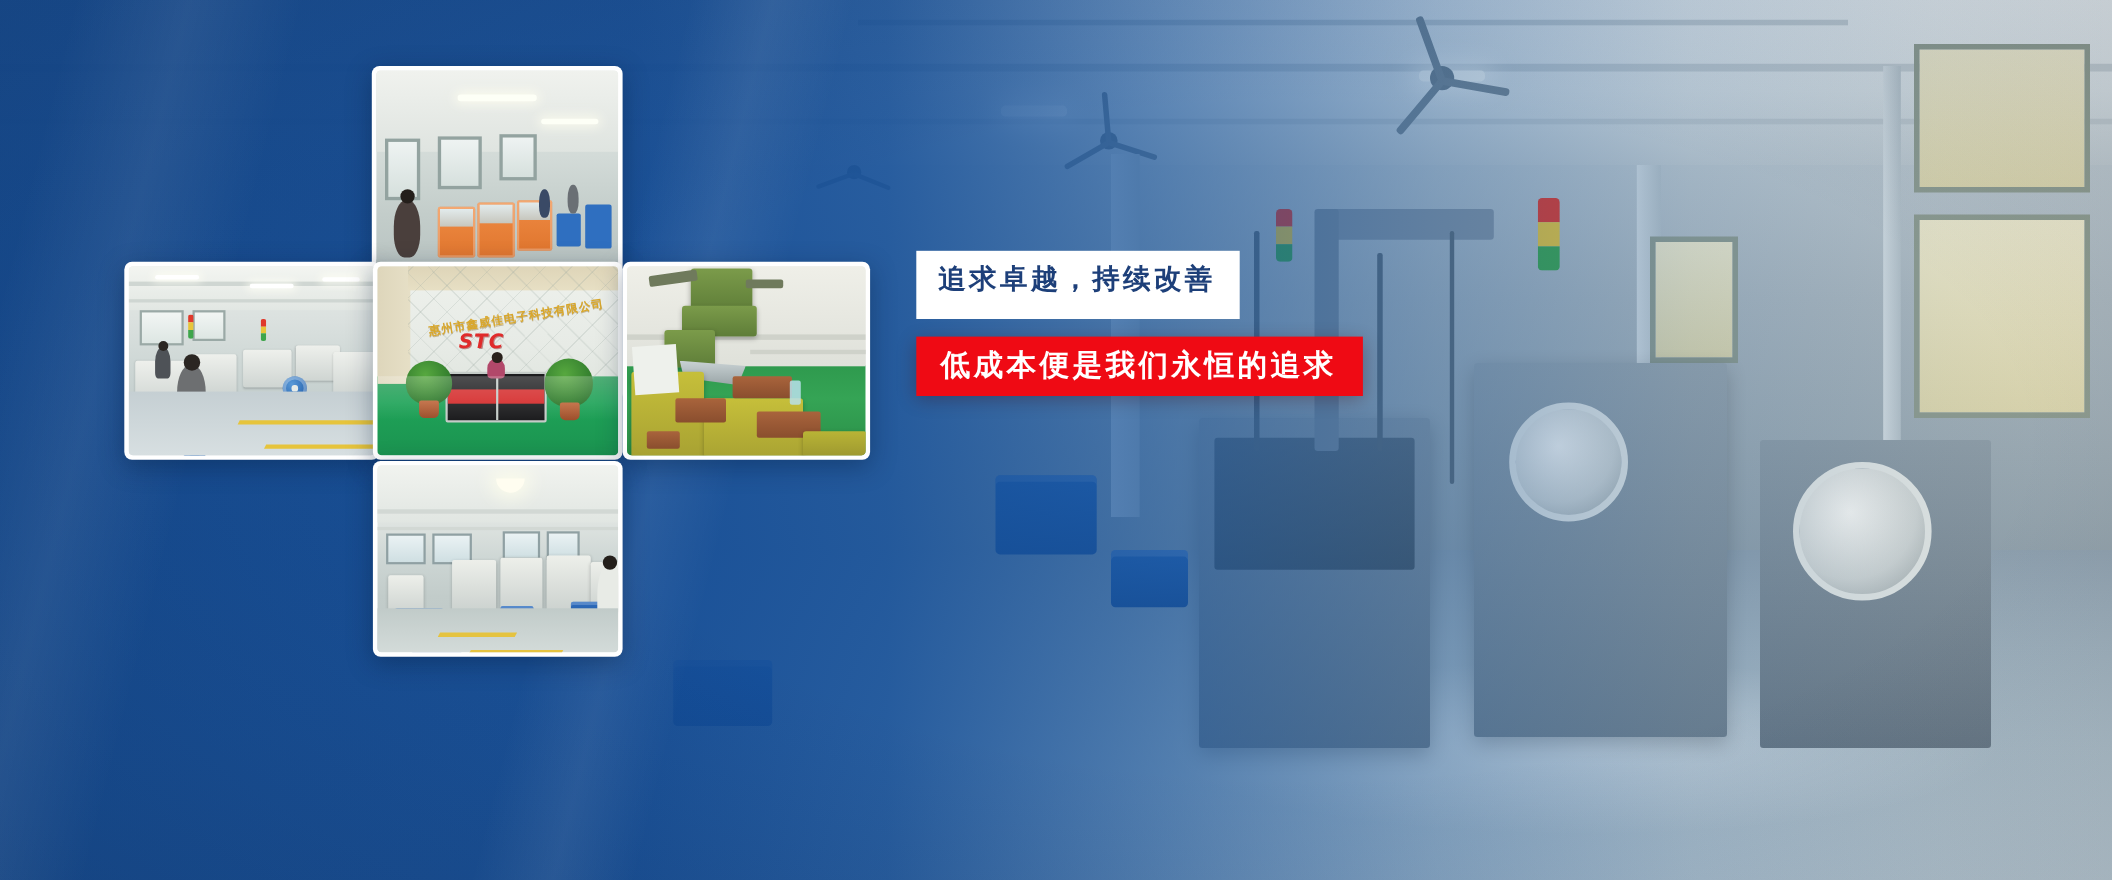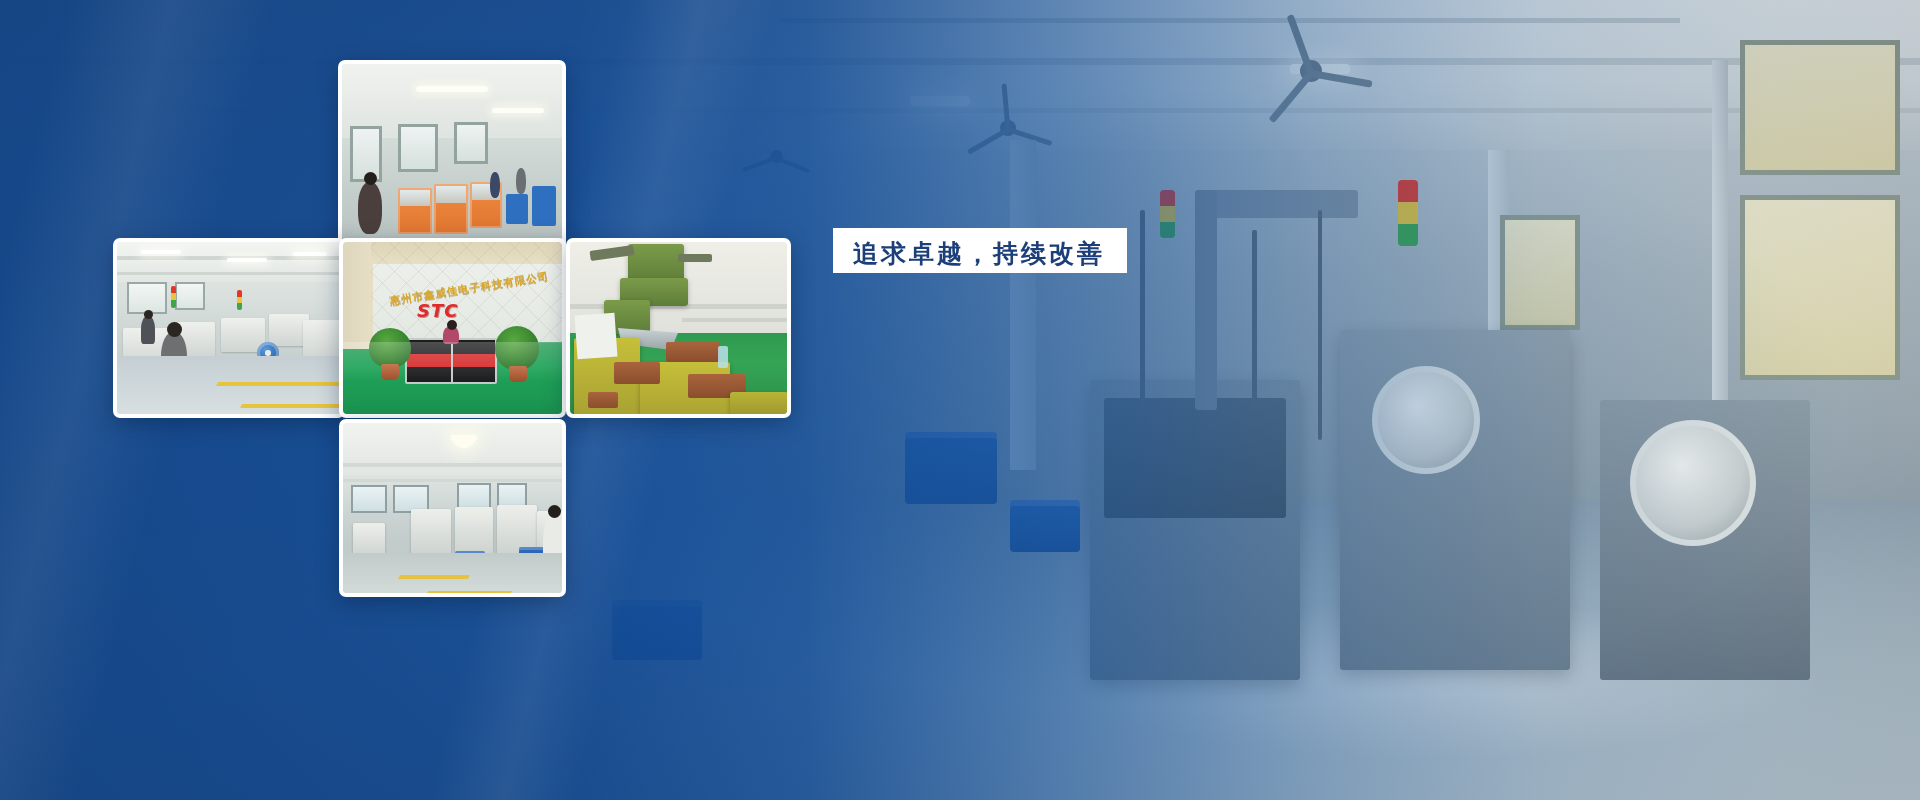--- a/index.html
+++ b/index.html
@@ -143,21 +143,21 @@
   .ph-bot .bluecrate{position:absolute;background:linear-gradient(180deg,#2f6ec0,#1f5298);border-radius:2px;box-shadow:inset 0 3px 0 rgba(255,255,255,.2);}
   .ph-bot .flr{position:absolute;left:0;bottom:0;width:100%;height:40px;background:linear-gradient(180deg,#c1cbc9,#d3dbd9);}
   .ph-bot .yl{position:absolute;height:4px;background:#e5c340;}
   .ph-bot .person{position:absolute;border-radius:45% 45% 18% 18%;background:#e8ebe6;}
   .ph-bot .head{position:absolute;border-radius:50%;background:#241f1b;}
 
   
   .textblock{position:absolute;left:833px;top:228px;width:560px;}
   .tagline-top{display:inline-block;background:#ffffff;color:#1d3f79;
     font-size:25px;font-weight:700;letter-spacing:3px;line-height:1;
-    padding:13px 22px 7px 20px;}
+    padding:13px 22px 24px 20px;}
   .headline{margin-top:14px;color:#ffffff;font-size:53px;font-weight:900;
     letter-spacing:2px;line-height:1.12;white-space:nowrap;
     text-shadow:0 3px 14px rgba(5,25,60,.55),0 1px 2px rgba(5,25,60,.5);}
   .tagline-bot{display:inline-block;margin-top:16px;background:#ef0a14;color:#ffffff;
     font-size:27px;font-weight:700;letter-spacing:3px;line-height:1;
     padding:13px 24px 14px 22px;box-shadow:0 4px 16px rgba(60,0,0,.3);}
 </style>
 </head>
 <body>
 
@@ -382,15 +382,16 @@
           <div class="flr"></div>
           <div class="yl" style="left:56px;top:152px;width:70px;transform:skewX(-28deg);"></div>
           <div class="yl" style="left:84px;top:168px;width:84px;transform:skewX(-28deg);"></div>
         </div>
       </div>
     </div>
   </div>
 
   <div class="textblock">
     <div class="tagline-top">追求卓越，持续改善</div>
+    <div class="tagline-bot">低成本便是我们永恒的追求</div>
   </div>
 
 </div>
 
 </body></html>

